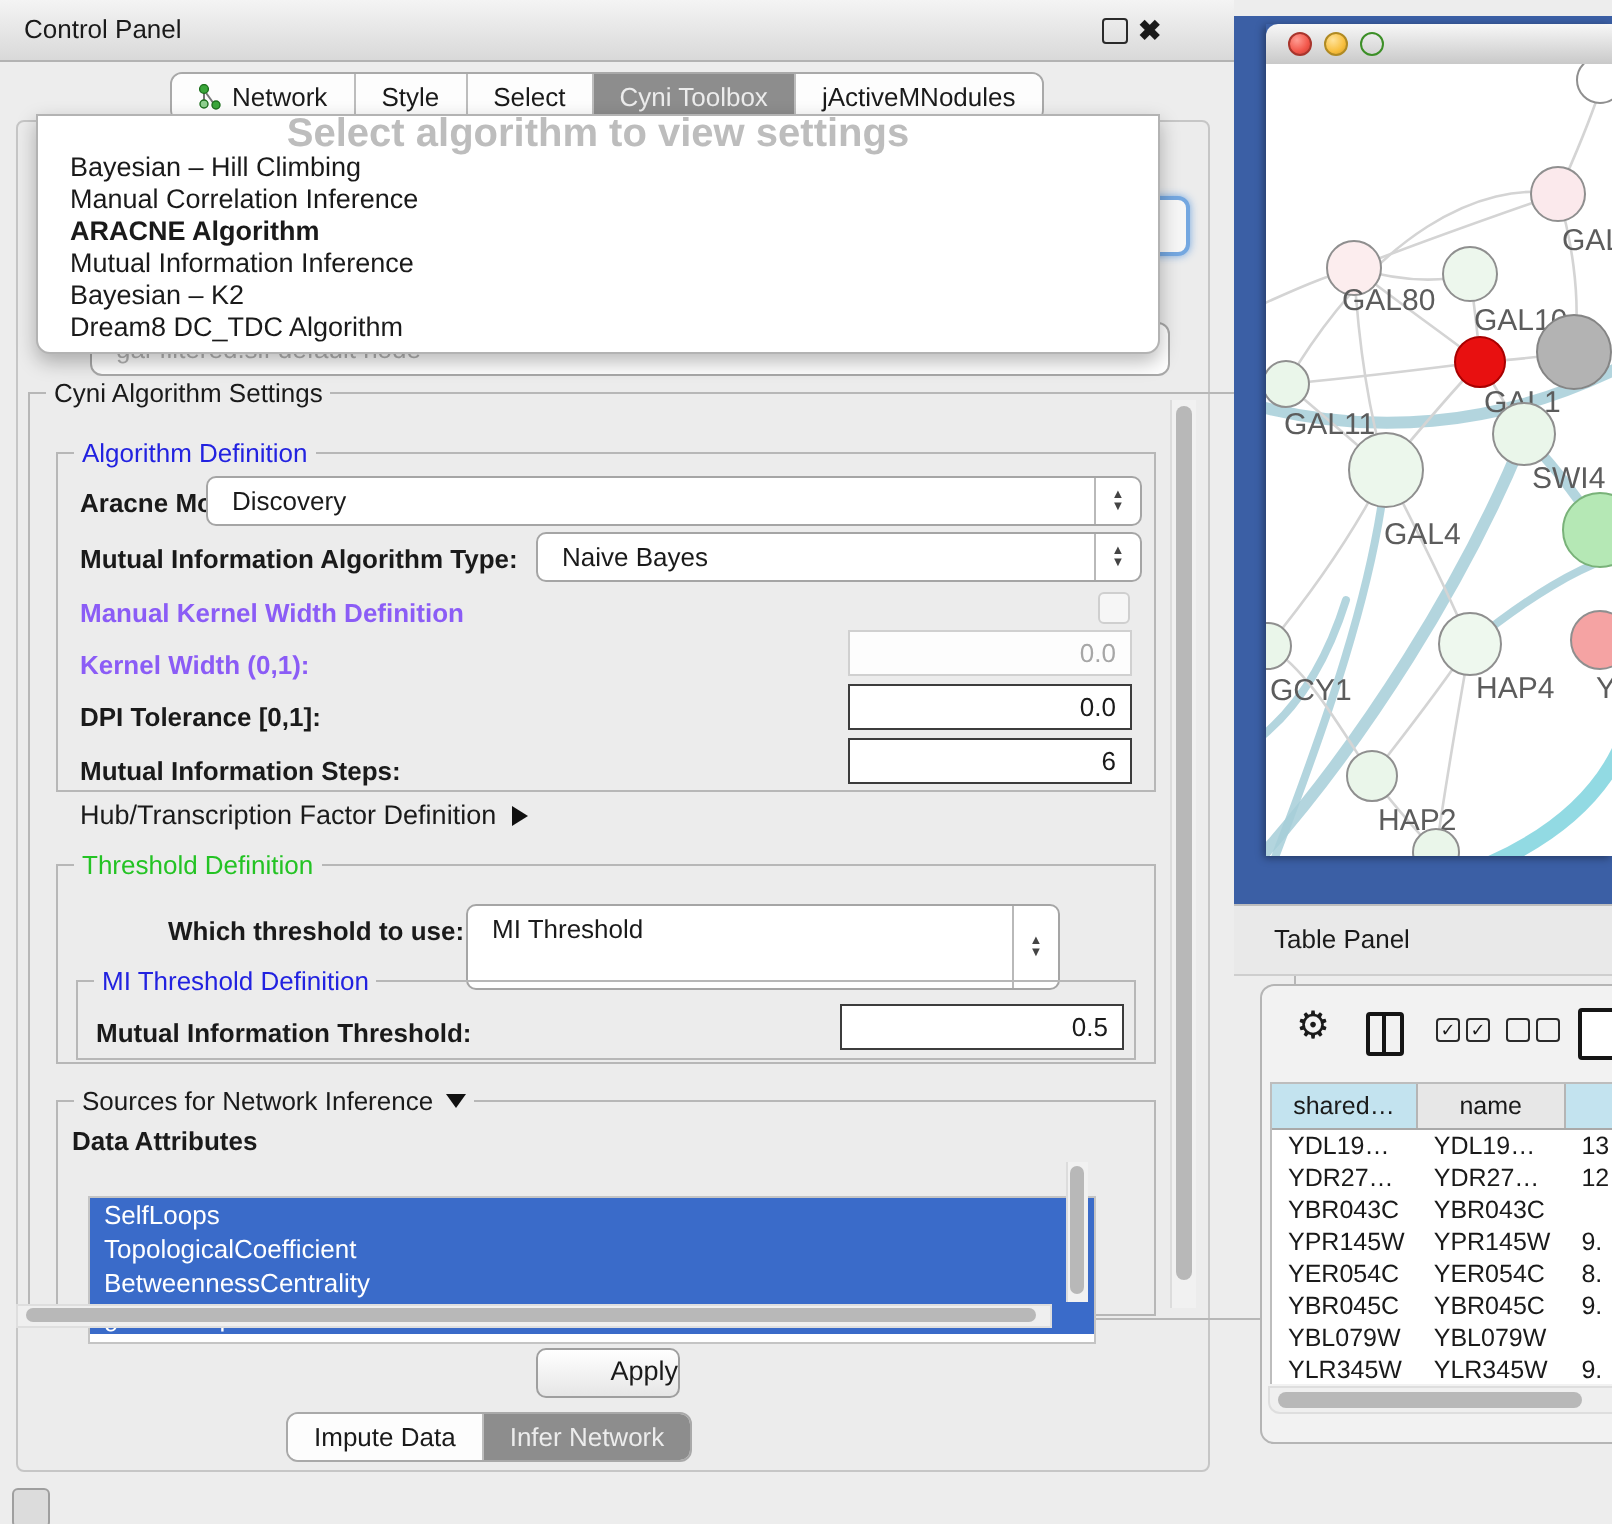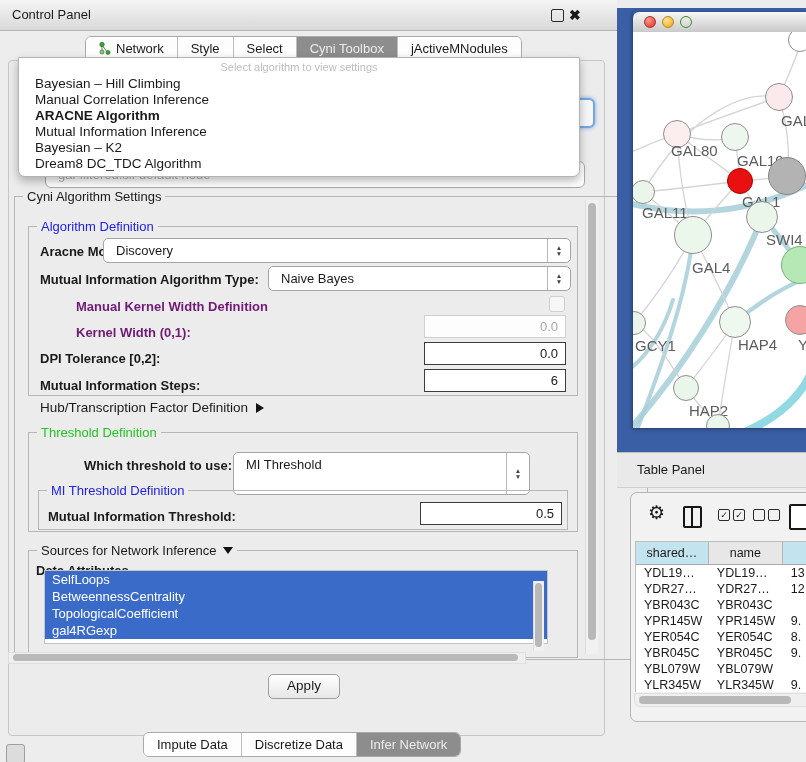--- a/index.html
+++ b/index.html
@@ -17,33 +17,33 @@
   .seg .s{display:flex;align-items:center;justify-content:center;gap:5px;
        border-right:1px solid #bdbdbd;padding:0 13px;white-space:nowrap;background:#fdfdfd;}
   .seg .s:last-child{border-right:none;}
   .seg .s.sel{background:#8d8d8d;color:#ececec;}
   .panel-body{left:8px;top:60px;width:595px;height:674px;background:#ececec;
        border:1px solid #c6c6c6;border-radius:4px;}
   
   .popup{left:18px;top:57px;width:560px;height:117px;background:#ffffff;
        border:1px solid #b3b3b3;border-radius:0 0 7px 7px;
        box-shadow:0 4px 10px rgba(0,0,0,.28);z-index:30;padding-top:1px;}
-  .popup .ph{font-size:11px;color:#bdbdbd;text-align:center;height:17px;line-height:17px;}
+  .popup .ph{font-size:20px;color:#bdbdbd;text-align:center;height:17px;line-height:17px;font-weight:bold;}
   .algo-item{font-size:13.5px;height:16px;line-height:16px;padding-left:16px;white-space:nowrap;}
   .algo-item.bold{font-weight:bold;}
   .ghost-combo{left:45px;top:161px;width:526px;height:25px;background:#fff;border:1px solid #a9a9a9;
        border-radius:6px;z-index:5;font-size:13px;color:#b4b4b4;line-height:25px;padding-left:12px;overflow:hidden;}
   .focus-cap{left:572px;top:98px;width:19px;height:26px;background:#f6f6f6;border:2px solid #74a7e0;
        border-radius:6px;box-shadow:0 0 4px #74a7e0;z-index:4;}
   
   .grp{border:1px solid #b7b7b7;background:transparent;}
   .grp-label{position:absolute;top:-8px;left:8px;background:#ececec;padding:0 4px;font-size:13px;white-space:nowrap;}
   .blue{color:#2222e0;} .green{color:#24c324;}
   .lbl{font-size:13px;font-weight:bold;white-space:nowrap;}
-  .lbl.dis{color:#701a75;margin-left:36px;}
+  .lbl.dis{color:#8b5cf6;}
   .combo{background:#fff;border:1px solid #a5a5a5;border-radius:5px;font-size:13px;
        line-height:23px;padding-left:12px;box-sizing:border-box;}
   .combo .cap{position:absolute;right:0;top:0;bottom:0;width:22px;border-left:1px solid #b9b9b9;
        display:flex;flex-direction:column;align-items:center;justify-content:center;color:#444;}
   .combo .cap span{font-size:6.5px;line-height:6px;}
   .field{background:#fff;font-size:13px;line-height:21px;text-align:right;
        padding-right:7px;box-sizing:border-box;}
   .field.en{border:1.5px solid #3c3c3c;}
   .field.dis{border:1px solid #d0d0d0;color:#a7a7a7;background:#fdfdfd;}
   .chk{width:14px;height:14px;border:1px solid #cfcfcf;border-radius:3px;background:#f6f6f6;}
@@ -167,21 +167,21 @@
       <span>▲</span>
       <span>▼</span>
     </span>
 </div>
 <span class="abs lbl dis" style="left:40px;top:299px;">Manual Kernel Width Definition</span>
 <div class="abs chk" style="left:549px;top:296px;"></div>
 <span class="abs lbl dis" style="left:40px;top:325px;">Kernel Width (0,1):</span>
 <div class="abs field dis" style="left:424px;top:315px;width:142px;height:23px;">
   <span>0.0</span>
 </div>
-<span class="abs lbl" style="left:40px;top:351px;">DPI Tolerance [0,2]:</span>
+<span class="abs lbl" style="left:40px;top:351px;">DPI Tolerance [0,1]:</span>
 <div class="abs field en" style="left:424px;top:342px;width:142px;height:23px;">
   <span>0.0</span>
 </div>
 <span class="abs lbl" style="left:40px;top:378px;">Mutual Information Steps:</span>
 <div class="abs field en" style="left:424px;top:369px;width:142px;height:23px;">
   <span>6</span>
 </div>
 
 <div class="abs" style="left:40px;top:400px;font-size:13.5px;">
   <span>Hub/Transcription Factor Definition</span><span class="hub-arrow"></span>
@@ -203,43 +203,40 @@
 </div>
 <span class="abs lbl" style="left:48px;top:509px;">Mutual Information Threshold:</span>
 <div class="abs field en" style="left:420px;top:502px;width:142px;height:23px;">
   <span>0.5</span>
 </div>
 
 <div class="abs grp" style="left:28px;top:550px;width:548px;height:106px;">
   <span class="grp-label"><span>Sources for Network Inference</span><span class="down-arrow"></span></span>
 </div>
 <span class="abs lbl" style="left:36px;top:563px;">Data Attributes</span>
-<div class="abs attr-list" style="left:44px;top:570px;width:502px;height:72px;">
+<div class="abs attr-list" style="left:44px;top:598px;width:502px;height:72px;">
     <div class="attr-item">SelfLoops</div>
+    <div class="attr-item">TopologicalCoefficient</div>
     <div class="attr-item">BetweennessCentrality</div>
-    <div class="attr-item">TopologicalCoefficient</div>
     <div class="attr-item">gal4RGexp</div>
   </div>
 <div class="abs vsb-track" style="left:533px;top:581px;width:10px;height:70px;">
   <div class="sb-thumb" style="position:absolute;left:1px;top:2px;width:7px;height:64px;"></div>
 </div>
 <div class="abs hsb-track" style="left:8px;top:652px;width:516px;height:10px;">
   <div class="sb-thumb" style="position:absolute;left:4px;top:1px;width:505px;height:7px;"></div>
 </div>
 
-<div class="abs btn" style="left:268px;top:674px;width:70px;height:23px;">
+<div class="abs btn" style="left:268px;top:674px;width:70px;height:23px;text-align:right;">
   <span>Apply</span>
 </div>
 
-<div class="seg" style="left:143px;top:732px;justify-content:space-between;">
+<div class="seg" style="left:143px;top:706px;justify-content:space-between;">
   <div class="s">
       <span>Impute Data</span>
-    </div>
-  <div class="s">
-      <span>Discretize Data</span>
     </div>
   <div class="s sel">
       <span>Infer Network</span>
     </div>
 </div>
 
 <div class="abs" style="left:6px;top:744px;width:17px;height:18px;border:1px solid #9f9f9f;border-radius:3px;background:#dcdcdc;"></div>
 
 <div class="abs desktop">
   <div class="abs netwin">

